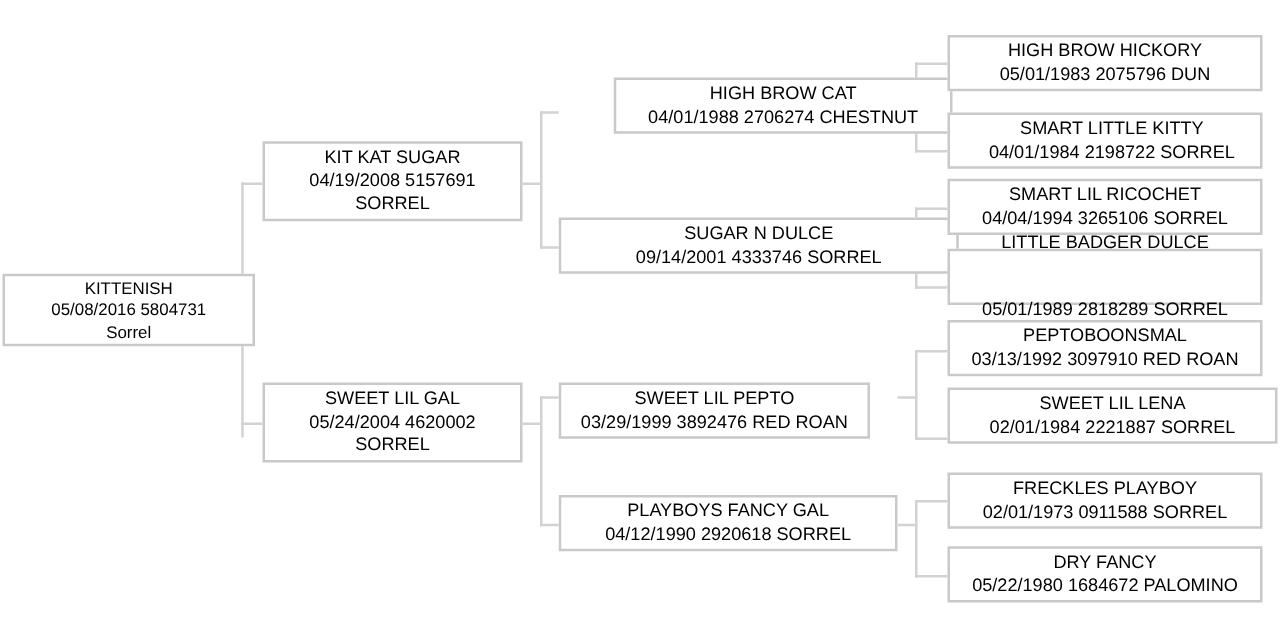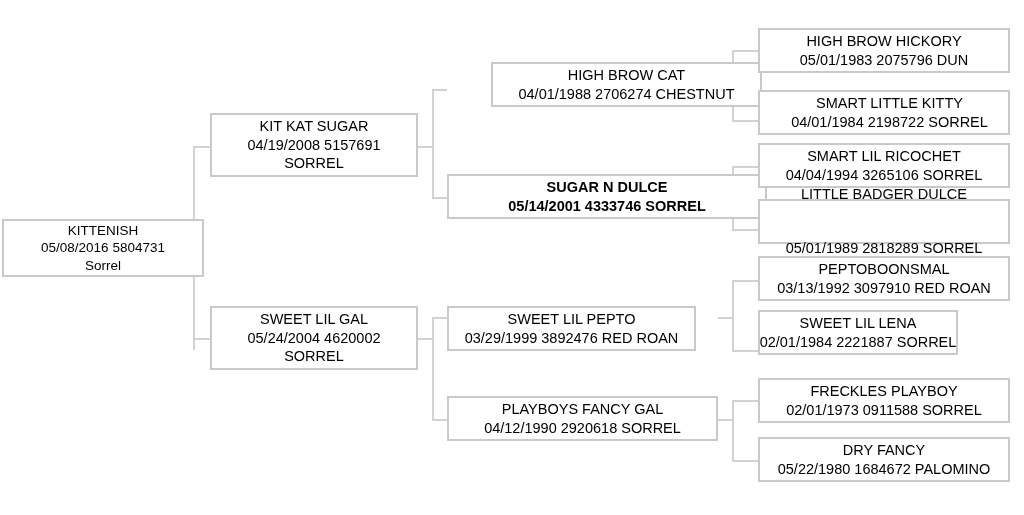--- a/index.html
+++ b/index.html
@@ -109,23 +109,23 @@
     <div class="nm">SWEET LIL GAL</div>
     <div class="det">05/24/2004 4620002</div>
     <div class="col">SORREL</div>
   </div>
 
   <div class="node" style="left:447px; top:62px; width:271px; height:45px;margin-left:44px;">
     <div class="nm">HIGH BROW CAT</div>
     <div class="det">04/01/1988 2706274 CHESTNUT</div>
   </div>
 
-  <div class="node" style="left:447px; top:174px; width:320px; height:45px;font-weight:bold;">
+  <div class="node" style="left:447px; top:174px; width:320px; height:45px;">
     <div class="nm">SUGAR N DULCE</div>
-    <div class="det">05/14/2001 4333746 SORREL</div>
+    <div class="det">09/14/2001 4333746 SORREL</div>
   </div>
 
   <div class="node" style="left:447px; top:306px; width:249px; height:45px;">
     <div class="nm">SWEET LIL PEPTO</div>
     <div class="det">03/29/1999 3892476 RED ROAN</div>
   </div>
 
   <div class="node" style="left:447px; top:396px; width:271px; height:45px;">
     <div class="nm">PLAYBOYS FANCY GAL</div>
     <div class="det">04/12/1990 2920618 SORREL</div>
@@ -149,21 +149,21 @@
   <div class="node" style="left:758px; top:199px; width:252px; height:45px;gap:35px;">
     <div class="nm">LITTLE BADGER DULCE</div>
     <div class="det">05/01/1989 2818289 SORREL</div>
   </div>
 
   <div class="node" style="left:758px; top:256px; width:252px; height:45px;">
     <div class="nm">PEPTOBOONSMAL</div>
     <div class="det">03/13/1992 3097910 RED ROAN</div>
   </div>
 
-  <div class="node" style="left:758px; top:310px; width:200px; height:45px;">
+  <div class="node" style="left:758px; top:310px; width:264px; height:45px;">
     <div class="nm">SWEET LIL LENA</div>
     <div class="det">02/01/1984 2221887 SORREL</div>
   </div>
 
   <div class="node" style="left:758px; top:378px; width:252px; height:45px;">
     <div class="nm">FRECKLES PLAYBOY</div>
     <div class="det">02/01/1973 0911588 SORREL</div>
   </div>
 
   <div class="node" style="left:758px; top:437px; width:252px; height:45px;">

